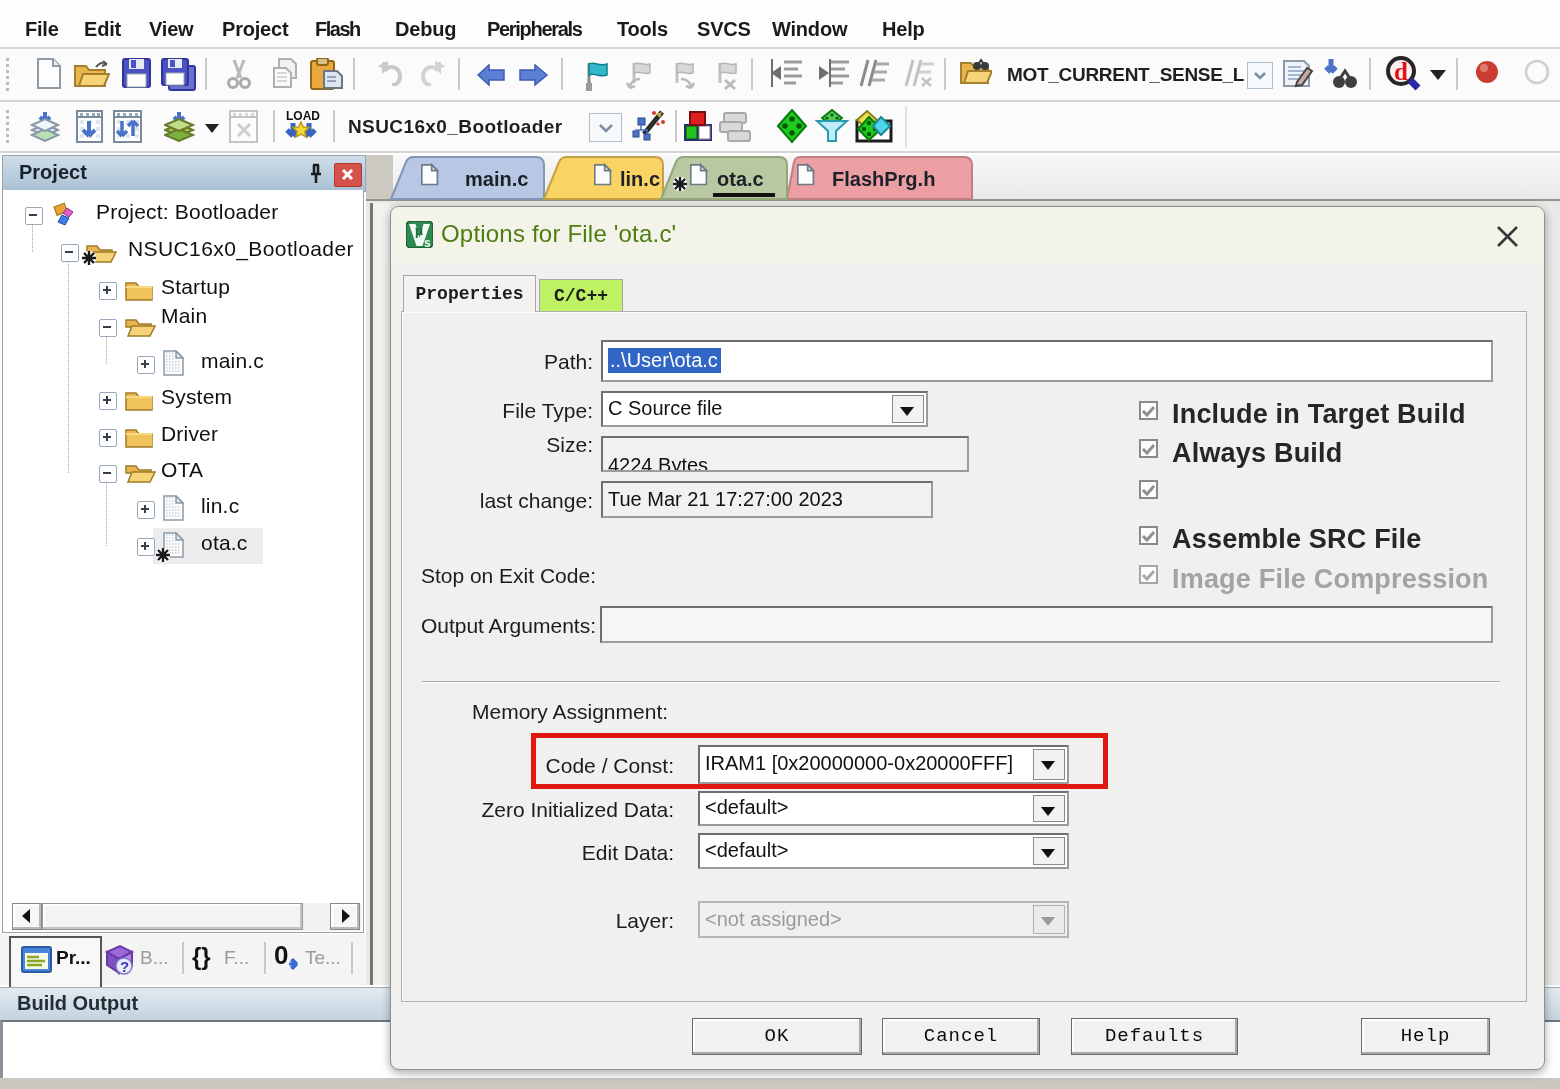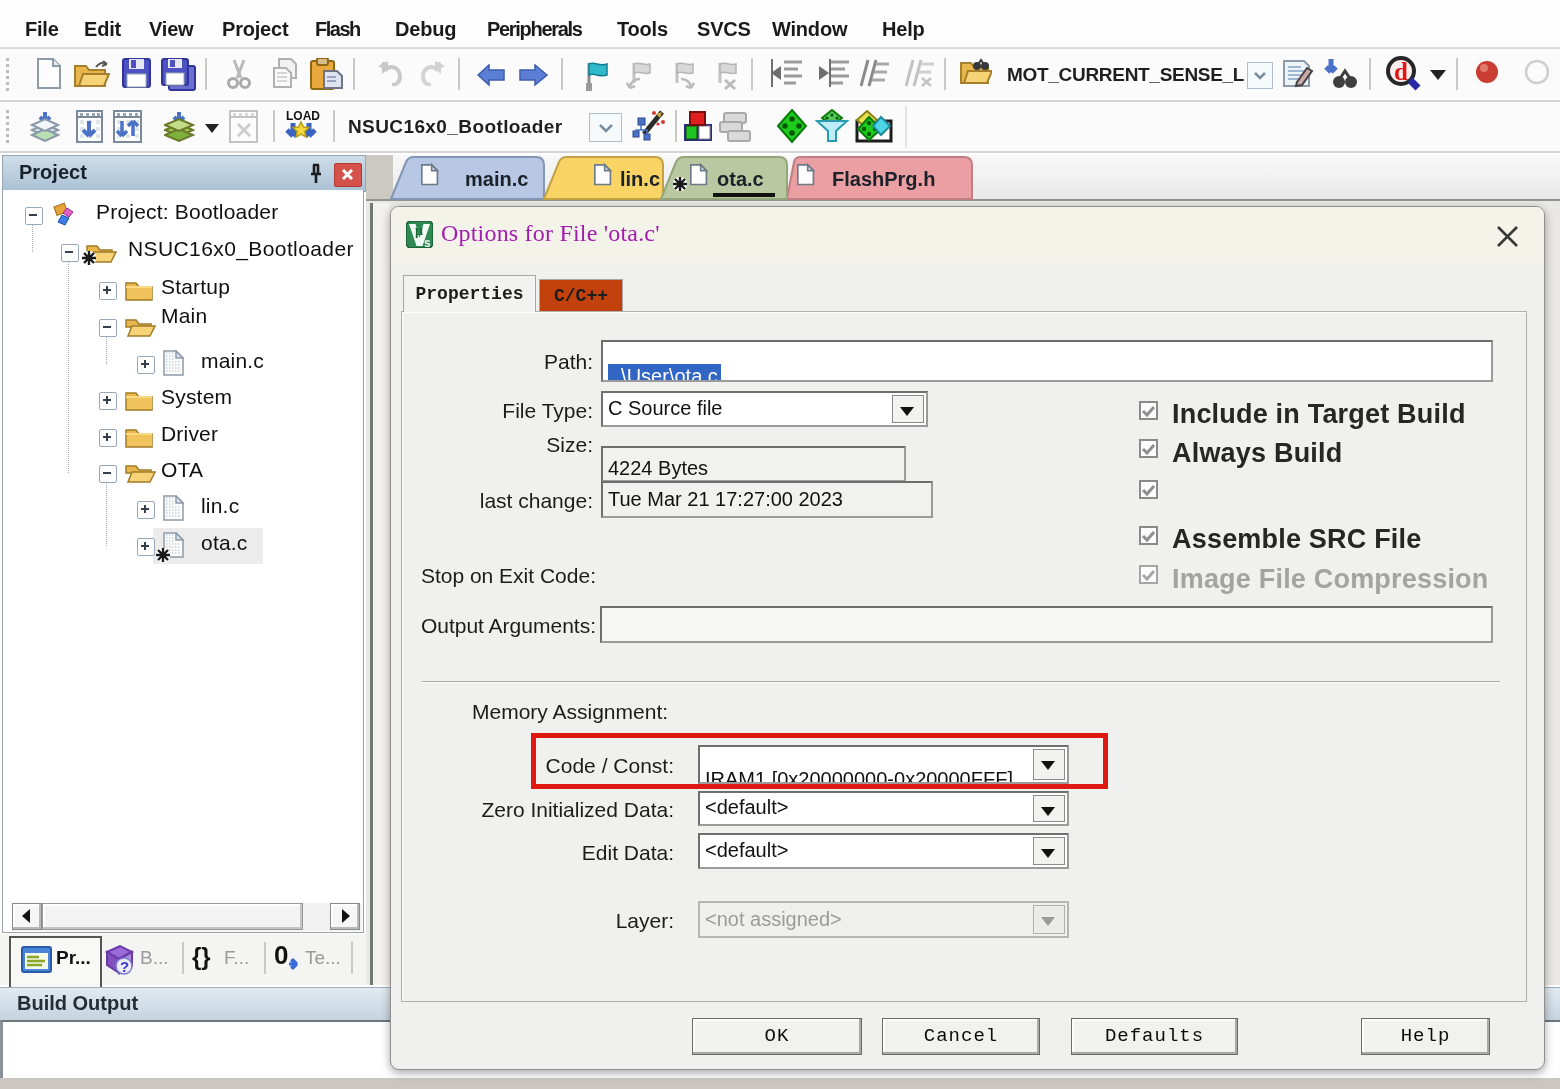--- a/index.html
+++ b/index.html
@@ -30,21 +30,21 @@
 #edit{position:absolute;left:366px;top:155px;width:1194px;height:830px;background:#ececeb;}
 
 #bhead{position:absolute;left:0;top:987px;width:1560px;height:33px;background:linear-gradient(#e2eaf0,#c4d3df);border-top:1px solid #9fb0bd;}
 #bhead .t{position:absolute;left:17px;top:4px;font-size:20px;font-weight:700;color:#222d36;}
 #bbody{position:absolute;left:0px;top:1020px;width:1560px;height:58px;background:#fff;border-top:2px solid #6e767c;border-left:3px solid #8b9198;box-sizing:border-box;}
 #bstrip{position:absolute;left:0;top:1078px;width:1560px;height:11px;background:#cbc7c0;}
 
 #dlg{position:absolute;left:390px;top:206px;width:1155px;height:864px;background:#f0f0ee;
  border:1px solid #8f8f8f;border-radius:9px;box-shadow:0 3px 10px rgba(0,0,0,.35);box-sizing:border-box;}
 #dtitle{position:absolute;left:0;top:0;width:100%;height:56px;background:#f3f3e9;border-radius:8px 8px 0 0;}
-#dtitle .t{position:absolute;left:50px;top:13px;font-size:24px;color:#a21caf;letter-spacing:.2px;font-family:Liberation Serif, serif;}
+#dtitle .t{position:absolute;left:50px;top:13px;font-size:24px;color:#4d7c0f;letter-spacing:.2px;}
 #dx{position:absolute;right:26px;top:15px;font-size:27px;color:#333;font-weight:400;}
 .dtab{position:absolute;box-sizing:border-box;border:1px solid #a6a6a6;border-bottom:none;background:#f1f1ef;
  font-family:"Liberation Mono",monospace;font-weight:700;font-size:18px;color:#1c1c1c;text-align:center;}
 #dpanel{position:absolute;left:10px;top:104px;width:1126px;height:691px;box-sizing:border-box;
  border:1px solid #b0b0b0;box-shadow:inset 1px 1px 0 #fbfbfb;background:#f0f0ee;}
 .dlabel{position:absolute;font-size:21px;color:#1c1c1c;text-align:right;}
 .dinput{position:absolute;background:#fff;border:2px solid;border-color:#6e6e6e #9b9b9b #9b9b9b #6e6e6e;box-sizing:border-box;
  font-size:20px;color:#111;padding:4px 5px 0 5px;white-space:nowrap;overflow:hidden;}
 .gray{background:#f1f1ef;}
 .combo-arrow{position:absolute;right:2px;top:2px;bottom:2px;width:30px;background:#f2f2f0;
@@ -612,28 +612,28 @@
           <path d="M3 3 L9.5 3 L13.5 17 L17.5 3 L24 3 L16.5 25 L10.5 25 Z" fill="#f2fbf4"></path>
           <text x="9" y="14" font-size="14" font-weight="bold" fill="#1d6b3f" font-family="Liberation Serif">µ</text>
           <text x="18" y="26" font-size="12" font-weight="bold" fill="#f2fbf4" font-family="Liberation Sans">s</text>
         </svg>
       <span class="t">Options for File 'ota.c'</span>
       <svg id="dx" style="position:absolute;right:24px;top:17px" width="25" height="25">
           <path d="M3 3 L22 22 M22 3 L3 22" stroke="#383838" stroke-width="2.6"></path>
         </svg>
     </div>
     <div class="dtab" style="left:12px;top:68px;width:133px;height:37px;line-height:37px;background:#f2f2f0;z-index:2">Properties</div>
-    <div class="dtab" style="left:148px;top:72px;width:84px;height:33px;line-height:32px;background:#c2410c;">C/C++</div>
+    <div class="dtab" style="left:148px;top:72px;width:84px;height:33px;line-height:32px;background:#bef264;">C/C++</div>
     <div id="dpanel"></div>
     <div class="dlabel" style="left:2px;width:200px;top:143px">Path:</div>
-    <div class="dinput" style="left:210px;top:133px;width:892px;height:42px;padding-top:23px"><span style="background:#3166c5;color:#fff;padding:1px 3px 2px 2px;">..\User\ota.c</span></div>
+    <div class="dinput" style="left:210px;top:133px;width:892px;height:42px;padding-top:7px"><span style="background:#3166c5;color:#fff;padding:1px 3px 2px 2px;">..\User\ota.c</span></div>
     <div class="dlabel" style="left:2px;width:200px;top:192px">File Type:</div>
     <div class="dinput" style="left:210px;top:184px;width:327px;height:36px;padding-top:4px">C Source file<div class="combo-arrow"></div></div>
     <div class="dlabel" style="left:2px;width:200px;top:226px">Size:</div>
-    <div class="dinput gray" style="left:210px;top:239px;width:305px;height:36px;padding-top:9px">4224 Bytes</div>
+    <div class="dinput gray" style="left:210px;top:229px;width:368px;height:36px;padding-top:16px">4224 Bytes</div>
     <div class="dlabel" style="left:2px;width:200px;top:282px">last change:</div>
     <div class="dinput gray" style="left:210px;top:274px;width:332px;height:37px;padding-top:5px">Tue Mar 21 17:27:00 2023</div>
     <div class="dlabel" style="left:2px;width:203px;top:357px">Stop on Exit Code:</div>
     <div class="dlabel" style="left:2px;width:203px;top:407px">Output Arguments:</div>
     <div class="dinput" style="left:209px;top:399px;width:893px;height:37px;background:#f6f6f4"></div>
 
     <div class="cb" style="left:748px;top:194px">
         <svg width="15" height="15">
           <path d="M2 7 L6 11 L13 3" stroke="#8f8f8f" stroke-width="3" fill="none"></path>
         </svg>
@@ -661,21 +661,21 @@
           <path d="M2 7 L6 11 L13 3" stroke="#a8a8a8" stroke-width="3" fill="none"></path>
         </svg>
       </div>
     <div class="cblabel" style="left:781px;top:357px;color:#a3a3a3">Image File Compression</div>
 
     <div style="position:absolute;left:31px;top:474px;width:1078px;height:1px;background:#a9a9a9;border-bottom:1px solid #fdfdfd"></div>
     <div class="dlabel" style="left:81px;top:493px;text-align:left">Memory Assignment:</div>
 
     <div style="position:absolute;left:140px;top:526px;width:577px;height:56px;border:5px solid #df1812;box-sizing:border-box;z-index:5"></div>
     <div class="dlabel" style="left:83px;width:200px;top:547px">Code / Const:</div>
-    <div class="dinput" style="left:307px;top:538px;width:371px;height:39px;padding-top:21px">IRAM1 [0x20000000-0x20000FFF]<div class="combo-arrow"></div></div>
+    <div class="dinput" style="left:307px;top:538px;width:371px;height:39px;padding-top:5px">IRAM1 [0x20000000-0x20000FFF]<div class="combo-arrow"></div></div>
     <div class="dlabel" style="left:83px;width:200px;top:591px">Zero Initialized Data:</div>
     <div class="dinput" style="left:307px;top:584px;width:371px;height:35px;padding-top:3px">&lt;default&gt;<div class="combo-arrow"></div></div>
     <div class="dlabel" style="left:83px;width:200px;top:634px">Edit Data:</div>
     <div class="dinput" style="left:307px;top:626px;width:371px;height:36px;padding-top:4px">&lt;default&gt;<div class="combo-arrow"></div></div>
     <div class="dlabel" style="left:83px;width:200px;top:702px">Layer:</div>
     <div class="dinput" style="left:307px;top:694px;width:371px;height:37px;padding-top:5px;background:#efefed;border-color:#b5b5b5;color:#9b9b9b">&lt;not assigned&gt;<div class="combo-arrow dis" style="border-color:#b0b0b0;background:#ebebe9"></div></div>
 
     <div class="btn" style="left:301px;top:811px;width:170px">OK</div>
     <div class="btn" style="left:491px;top:811px;width:158px">Cancel</div>
     <div class="btn" style="left:680px;top:811px;width:167px">Defaults</div>

